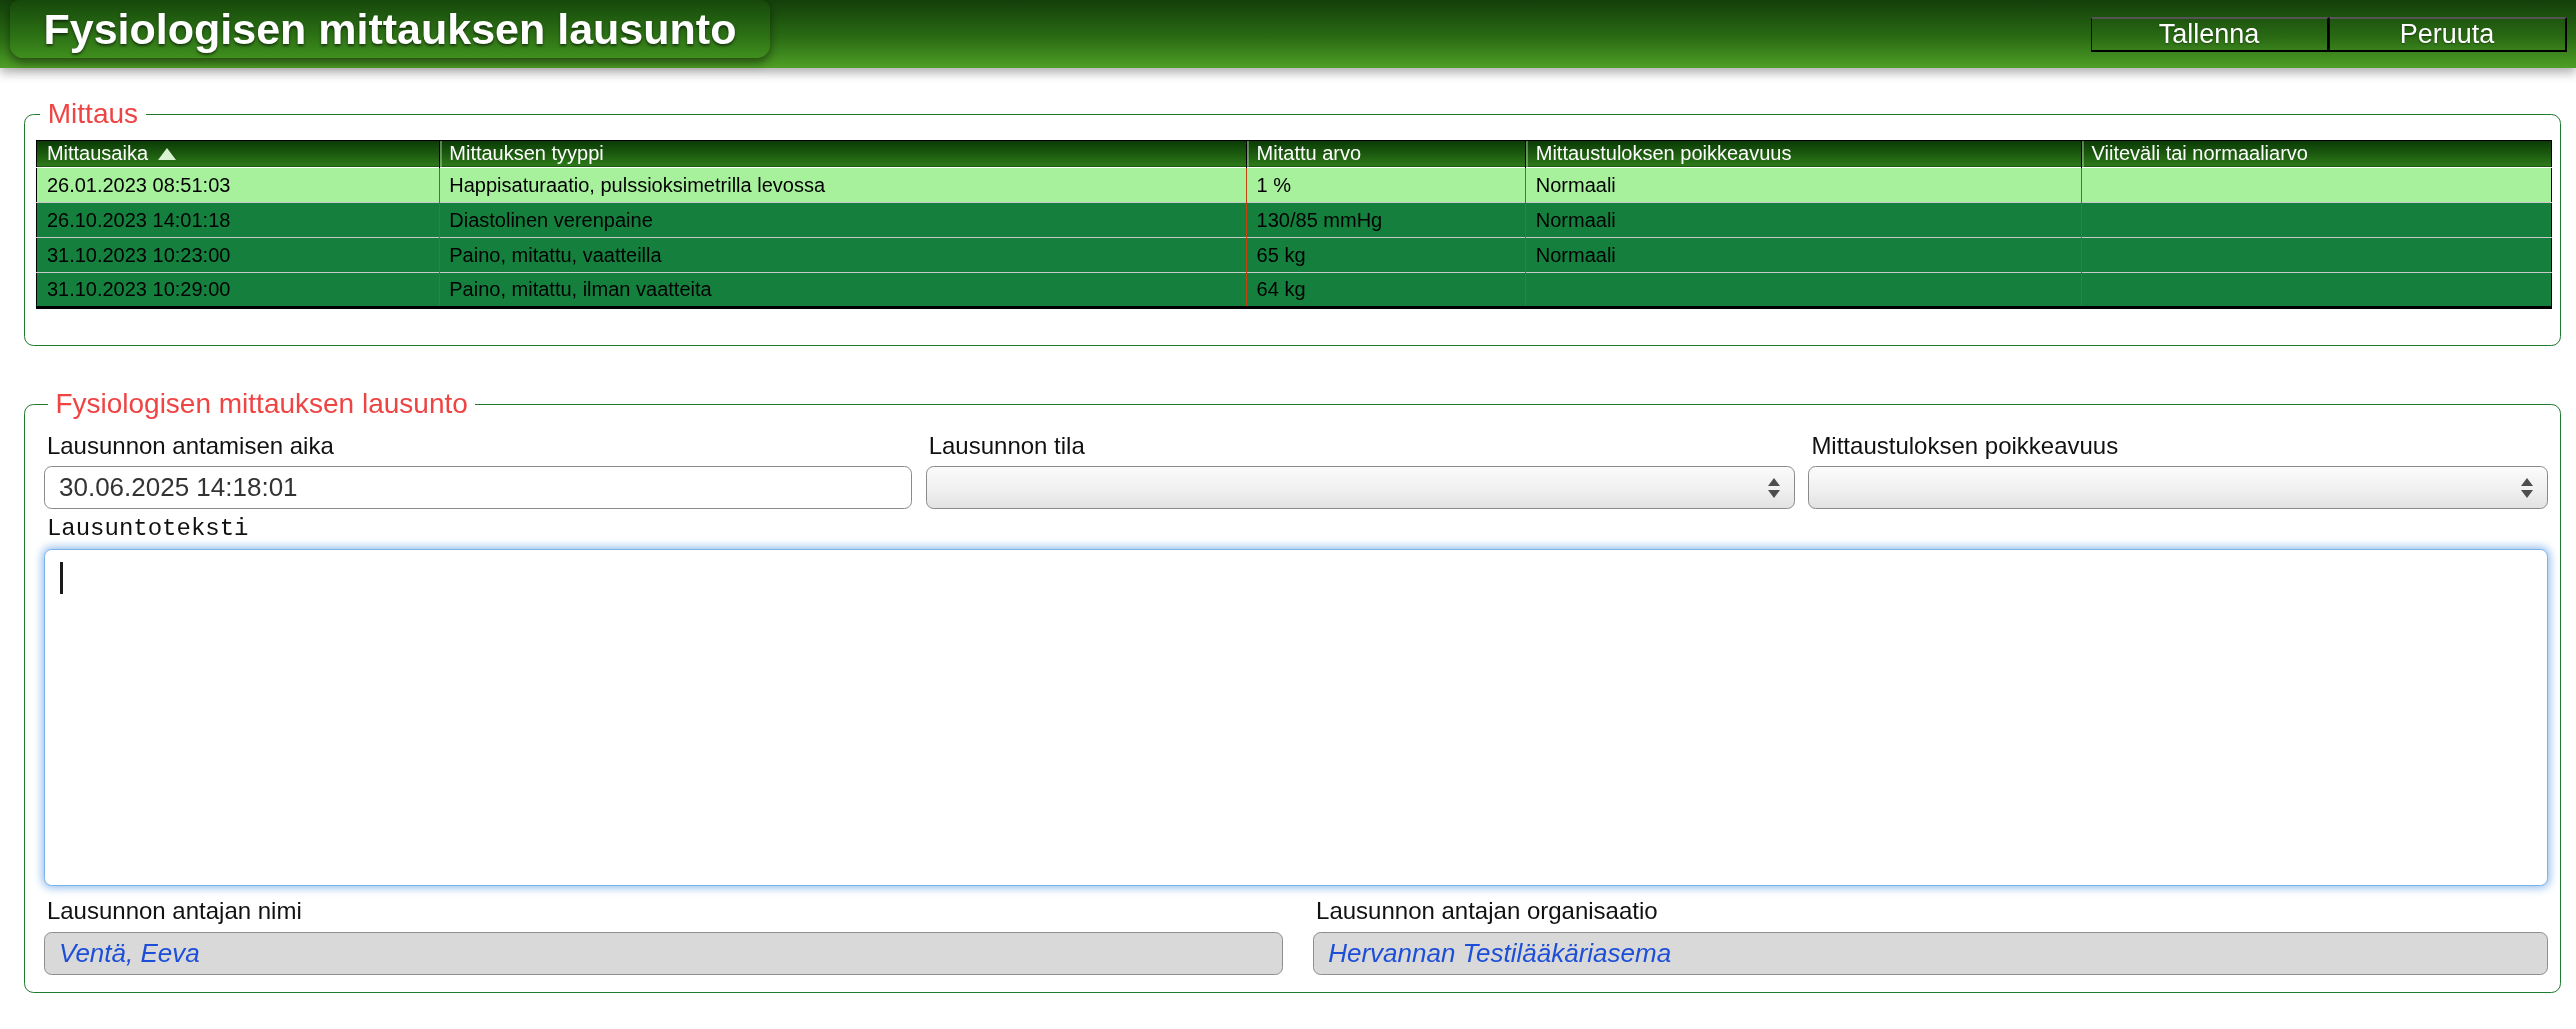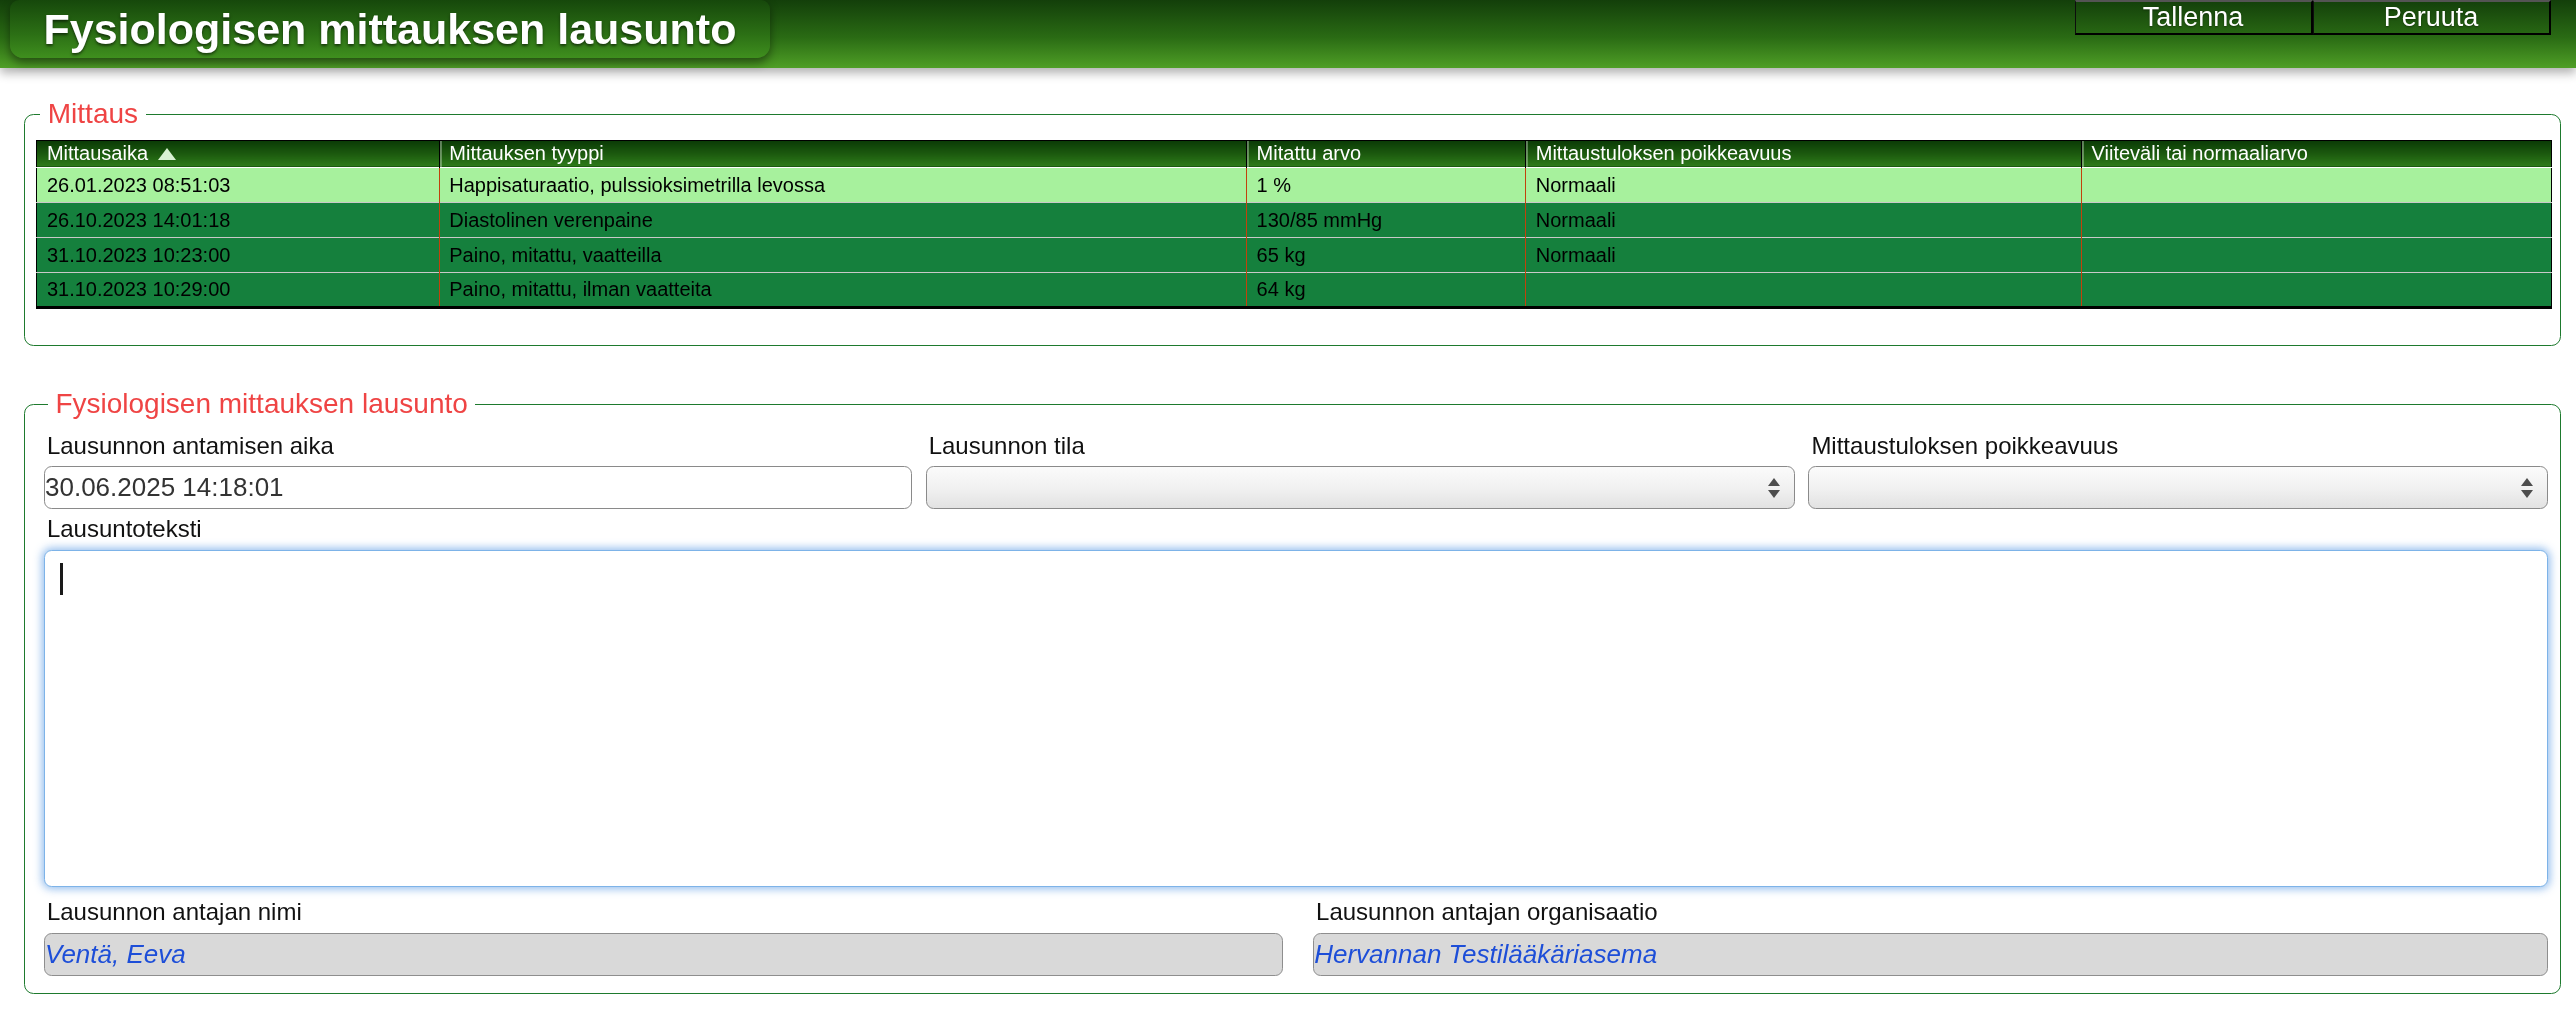--- a/index.html
+++ b/index.html
@@ -18,22 +18,22 @@
     height: 58px; line-height: 58px;
     padding: 0 34px;
     background: linear-gradient(180deg, #16480b 0%, #2c7015 60%, #3f8f1e 100%);
     border-radius: 9.5px 9.5px 13.3px 13.3px;
     box-shadow: 0 4.8px 9.5px rgba(0,0,0,0.45);
     color: #ffffff; font-size: 43px; font-weight: 700;
     text-shadow: 0 1.9px 2.9px rgba(0,0,0,0.55);
     white-space: nowrap;
   }
   .header-buttons {
-    position: absolute; right: 16px; top: 0; height: 100%;
-    display: flex; align-items: flex-start;
+    position: absolute; right: 0; top: 0; height: 100%;
+    display: flex; align-items: center;
   }
   .hbtn {
     width: 238px;
     border-left: 1.9px solid #0d0d0d;
     background: transparent;
     color: #ffffff; font-size: 27px;
     font-family: inherit;
     display: flex; align-items: center; justify-content: center;
     cursor: pointer;
     text-shadow: 0 1px 1.9px rgba(0,0,0,0.4);
@@ -111,21 +111,21 @@
     color: #111111;
     margin: 3.8px 0 6.7px 2.9px;
   }
   .field input[type="text"] {
     width: 100%; height: 43px;
     border: 1.9px solid #8a8a8a;
     border-radius: 7.6px;
     font-size: 26px;
     font-family: inherit;
     color: #333333;
-    padding: 0 0;
+    padding: 0 14px;
     background: #ffffff;
   }
   .field input[type="text"]:disabled {
     background: #d9d9d9;
     color: #1d4ed8;
     border-color: #8e8e8e;
     font-style: italic;
   }
   .select-wrap { position: relative; }
   .select-wrap select {
@@ -139,21 +139,21 @@
   }
   .spinner {
     position: absolute; right: 15px; top: 50%;
     transform: translateY(-50%);
     display: flex; flex-direction: column; align-items: center;
     pointer-events: none;
   }
   .spin-up { width: 0; height: 0; border-left: 6.7px solid transparent; border-right: 6.7px solid transparent; border-bottom: 8.6px solid #4d4d4d; margin-bottom: 3.8px; }
   .spin-down { width: 0; height: 0; border-left: 6.7px solid transparent; border-right: 6.7px solid transparent; border-top: 8.6px solid #4d4d4d; }
 
-  .textarea-field { margin-top: 5.7px; }
+  .textarea-field { margin-top: 5.7px; font-family: Liberation Mono, monospace; }
   .textarea-wrap { position: relative; }
   .textarea-wrap textarea {
     display: block;
     width: 100%; height: 337px;
     border: 1.9px solid #7db3e8;
     border-radius: 7.6px;
     box-shadow: 0 0 8.6px 1.9px rgba(120,173,232,0.80);
     resize: none;
     font-size: 26px; font-family: inherit;
     padding: 9.5px 13.3px;

